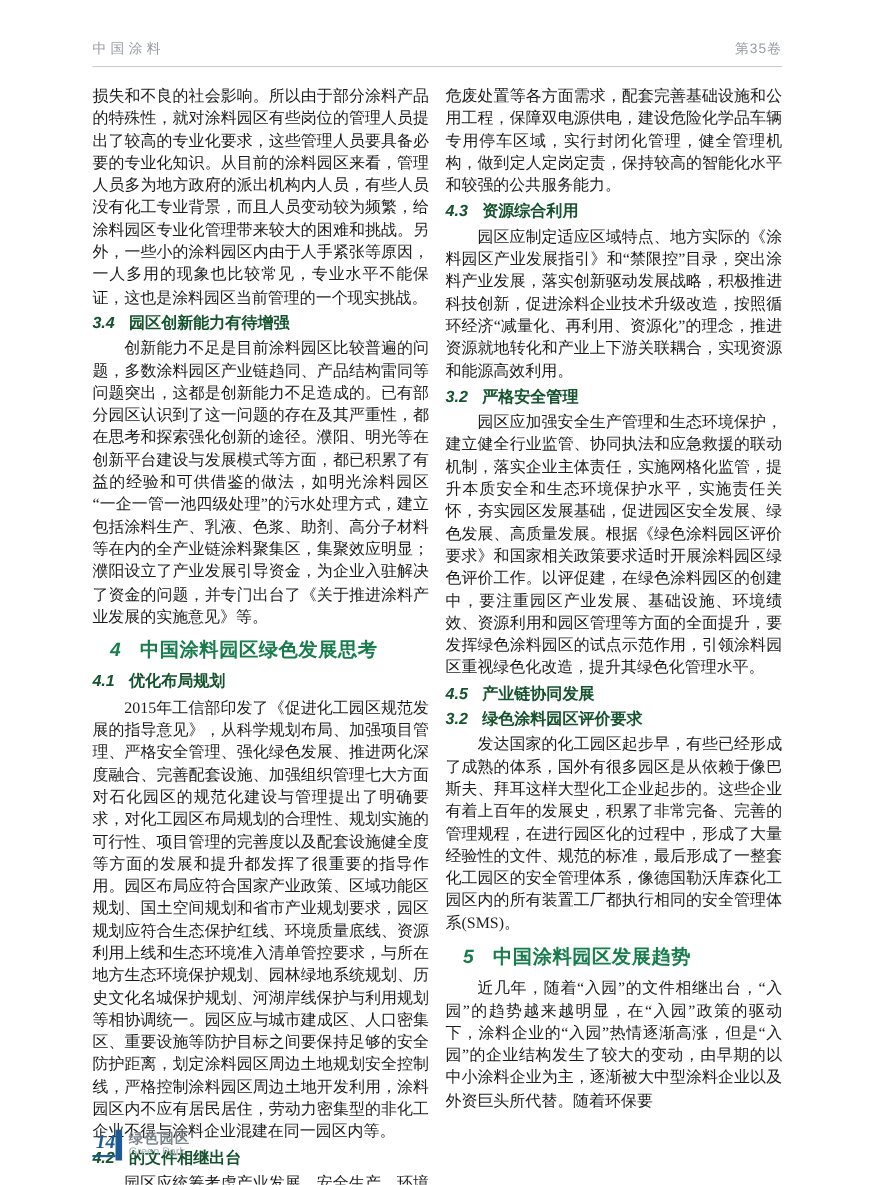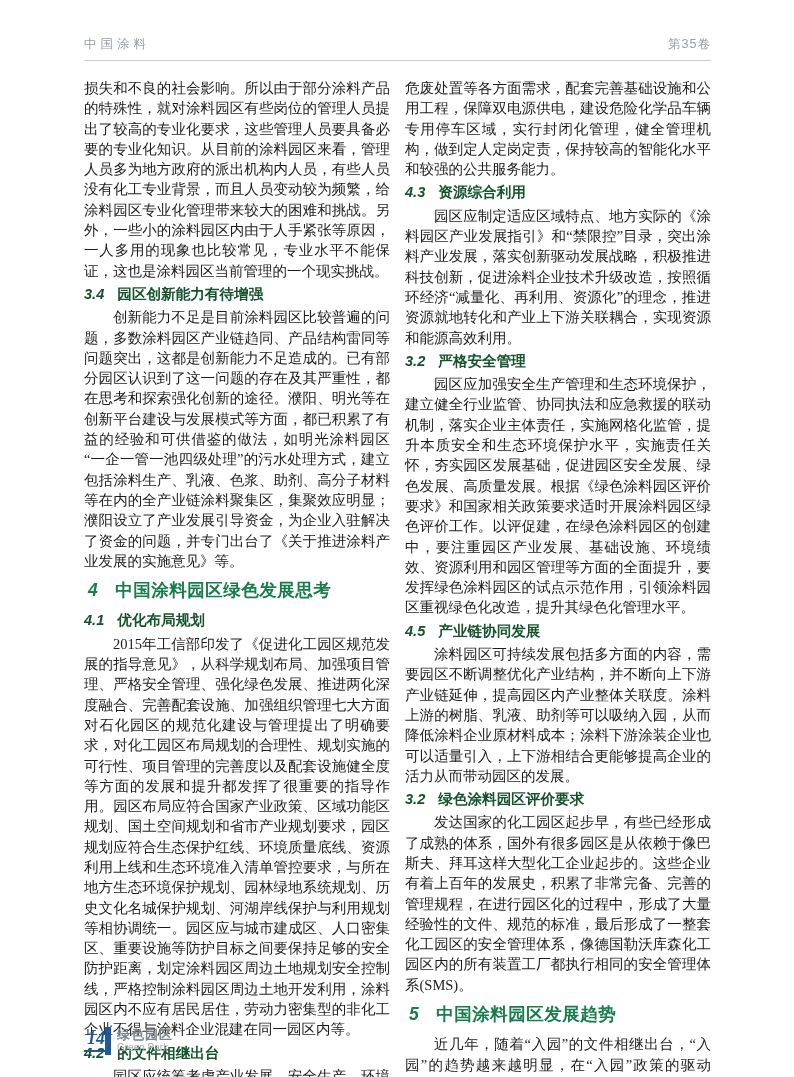--- a/index.html
+++ b/index.html
@@ -31,21 +31,21 @@
     width: 306px; font-size: 14.5px; line-height: 20.3px;
     text-align: justify; text-justify: inter-ideograph;
     word-break: break-all; color: #1c1c1c;
   }
   .col p { text-indent: 2em; }
   .col p.cont { text-indent: 0; }
 
   h2.sec {
     font-family: "Liberation Sans", "DejaVu Sans", sans-serif;
     color: #187d4c; font-size: 17.5px; font-weight: bold;
-    margin: 9px 0 10px 4px; letter-spacing: 0.5px;
+    margin: 9px 0 10px 16px; letter-spacing: 0.5px;
   }
   h2.sec .num { margin-right: 17px; font-style: italic; }
   h3.sub {
     font-family: "Liberation Sans", "DejaVu Sans", sans-serif;
     color: #14532d; font-size: 14.6px; font-weight: bold;
     margin: 3px 0 3px 0;
   }
   h3.sub .num { margin-right: 13px; font-style: italic; }
 
   
@@ -111,21 +111,20 @@
         <span class="num">4.3</span><span>资源综合利用</span>
       </h3>
       <p>园区应制定适应区域特点、地方实际的《涂料园区产业发展指引》和“禁限控”目录，突出涂料产业发展，落实创新驱动发展战略，积极推进科技创新，促进涂料企业技术升级改造，按照循环经济“减量化、再利用、资源化”的理念，推进资源就地转化和产业上下游关联耦合，实现资源和能源高效利用。</p>
       <h3 class="sub">
         <span class="num">3.2</span><span>严格安全管理</span>
       </h3>
       <p>园区应加强安全生产管理和生态环境保护，建立健全行业监管、协同执法和应急救援的联动机制，落实企业主体责任，实施网格化监管，提升本质安全和生态环境保护水平，实施责任关怀，夯实园区发展基础，促进园区安全发展、绿色发展、高质量发展。根据《绿色涂料园区评价要求》和国家相关政策要求适时开展涂料园区绿色评价工作。以评促建，在绿色涂料园区的创建中，要注重园区产业发展、基础设施、环境绩效、资源利用和园区管理等方面的全面提升，要发挥绿色涂料园区的试点示范作用，引领涂料园区重视绿色化改造，提升其绿色化管理水平。</p>
       <h3 class="sub">
         <span class="num">4.5</span><span>产业链协同发展</span>
       </h3>
-      <p>涂料园区可持续发展包括多方面的内容，需要园区不断调整优化产业结构，并不断向上下游产业链延伸，提高园区内产业整体关联度。涂料上游的树脂、乳液、助剂等可以吸纳入园，从而降低涂料企业原材料成本；涂料下游涂装企业也可以适量引入，上下游相结合更能够提高企业的活力从而带动园区的发展。</p>
       <h3 class="sub">
         <span class="num">3.2</span><span>绿色涂料园区评价要求</span>
       </h3>
       <p>发达国家的化工园区起步早，有些已经形成了成熟的体系，国外有很多园区是从依赖于像巴斯夫、拜耳这样大型化工企业起步的。这些企业有着上百年的发展史，积累了非常完备、完善的管理规程，在进行园区化的过程中，形成了大量经验性的文件、规范的标准，最后形成了一整套化工园区的安全管理体系，像德国勒沃库森化工园区内的所有装置工厂都执行相同的安全管理体系(SMS)。</p>
       <h2 class="sec">
         <span class="num">5</span><span>中国涂料园区发展趋势</span>
       </h2>
       <p>近几年，随着“入园”的文件相继出台，“入园”的趋势越来越明显，在“入园”政策的驱动下，涂料企业的“入园”热情逐渐高涨，但是“入园”的企业结构发生了较大的变动，由早期的以中小涂料企业为主，逐渐被大中型涂料企业以及外资巨头所代替。随着环保要</p>
     </div>
 

